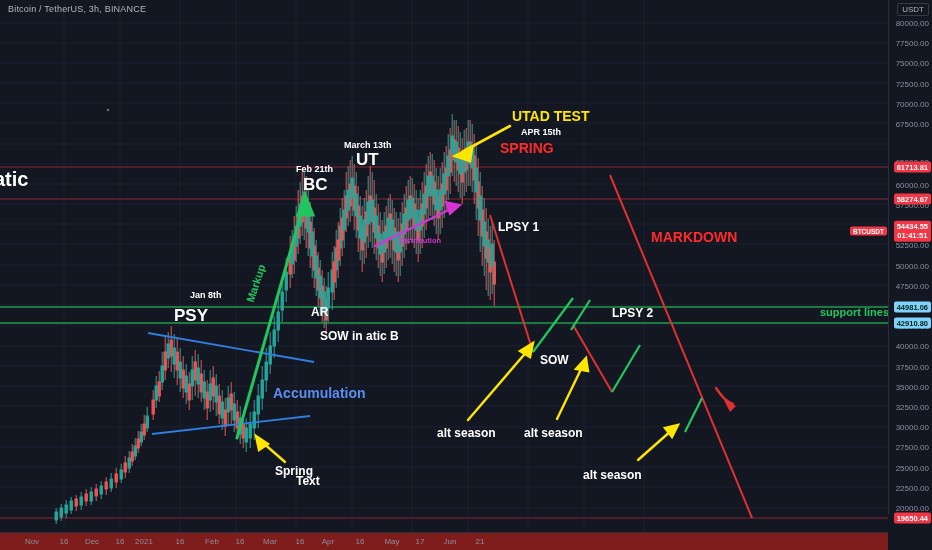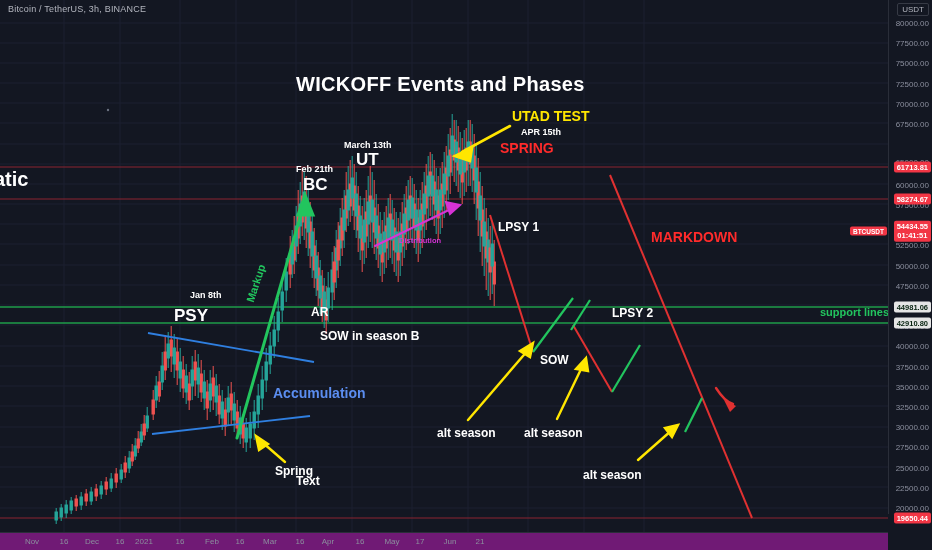--- a/index.html
+++ b/index.html
@@ -12,21 +12,21 @@
   #chart-root { position:absolute; inset:0; }
 
   
   .plot { position:absolute; left:0; top:0; width:888px; height:532px; overflow:hidden; }
   .axis-right {
     position:absolute; left:888px; top:0; width:44px; height:514px;
     border-left:1px solid #2a2e39; background:#131722;
   }
   .axis-bottom {
     position:absolute; left:0; top:532px; width:888px; height:18px;
-    border-top:1px solid #2a2e39; background:#701a75;
+    border-top:1px solid #2a2e39; background:#7f1d1d;
   }
   .axis-corner{ position:absolute; left:888px; top:532px; width:44px; height:18px; background:#131722;}
 
   
   .symbol-header {
     position:absolute; left:8px; top:4px; z-index:40;
     font-size:9px; color:#b2b5be; letter-spacing:.2px;
   }
 
   
@@ -43,21 +43,21 @@
     transform:translateX(-50%); white-space:nowrap;
   }
 
   
   .tag {
     position:absolute; font-size:7.5px; font-weight:bold; color:#fff;
     padding:1px 3px; border-radius:2px; white-space:nowrap;
     transform:translateY(-50%); right:1px; z-index:30;
   }
   .tag.red   { background:#f23645; }
-  .tag.greenb{ background:#e5e5e5; color:#06220f; }
+  .tag.greenb{ background:#7dd3fc; color:#06220f; }
   .tag-live {
     position:absolute; right:1px; z-index:31; transform:translateY(-50%);
     background:#f23645; color:#fff; border-radius:2px; padding:1px 3px;
     font-size:7.5px; font-weight:bold; text-align:center; line-height:1.25;
   }
   .tag-symbol {
     position:absolute; right:45px; z-index:31; transform:translateY(-50%);
     background:#f23645; color:#fff; border-radius:2px; padding:1px 3px;
     font-size:6.5px; font-weight:bold; white-space:nowrap;
   }
@@ -547,40 +547,39 @@
         <polygon points="586,358 576,369 588,371"></polygon>
       </g>
       <g stroke="#ffe600" stroke-width="2.4" fill="#ffe600">
         <line x1="638" y1="460" x2="672" y2="430" stroke-linecap="round"></line>
         <polygon points="678,425 665,428 672,437"></polygon>
       </g>
 
       <circle cx="108" cy="110" r="1.2" fill="#6b7280"></circle>
     </svg>
 
-    <div class="ann t-title-w" style="left:296px; top:73px;">WICKOFF Events and Phases</div>
 
     <div id="annotation-layer">
         <div class="ann t-left-cut" style="left: -6px; top: 168px;">atic</div>
         <div class="ann t-yellow" style="left: 512px; top: 108px;">UTAD TEST</div>
         <div class="ann t-white-sm" style="left: 521px; top: 127px;">APR 15th</div>
         <div class="ann t-red" style="left: 500px; top: 140px;">SPRING</div>
         <div class="ann t-white-sm" style="left: 344px; top: 140px;">March 13th</div>
         <div class="ann t-white-lg" style="left: 356px; top: 150px;">UT</div>
         <div class="ann t-white-sm" style="left: 296px; top: 164px;">Feb 21th</div>
         <div class="ann t-white-lg" style="left: 303px; top: 175px;">BC</div>
         <div class="ann t-white-md" style="left: 498px; top: 220px;">LPSY 1</div>
         <div class="ann t-red" style="left: 651px; top: 229px;">MARKDOWN</div>
         <div class="ann t-magenta" style="left: 399px; top: 236px;">Distribution</div>
         <div class="ann t-white-sm" style="left: 190px; top: 290px;">Jan 8th</div>
         <div class="ann t-white-lg" style="left: 174px; top: 306px;">PSY</div>
         <div class="ann t-white-md" style="left: 311px; top: 305px;">AR</div>
         <div class="ann t-white-md" style="left: 612px; top: 306px;">LPSY 2</div>
         <div class="ann t-green" style="left: 820px; top: 306px;">support lines</div>
-        <div class="ann t-white-md" style="left: 320px; top: 329px;">SOW in season B</div>
+        <div class="ann t-white-md" style="left: 320px; top: 329px;">SOW in atic B</div>
         <div class="ann t-white-md" style="left: 540px; top: 353px;">SOW</div>
         <div class="ann t-blue" style="left: 273px; top: 385px;">Accumulation</div>
         <div class="ann t-white-md" style="left: 437px; top: 426px;">alt season</div>
         <div class="ann t-white-md" style="left: 524px; top: 426px;">alt season</div>
         <div class="ann t-white-md" style="left: 583px; top: 468px;">alt season</div>
         <div class="ann t-white-md" style="left: 275px; top: 464px;">Spring</div>
         <div class="ann t-white-md" style="left: 296px; top: 474px; text-align: center;">Text</div>
         <div class="ann t-green-mk" style="left: 244px; top: 300px; transform: rotate(-72deg); transform-origin: left top;">Markup</div>
       </div>
   </div>

